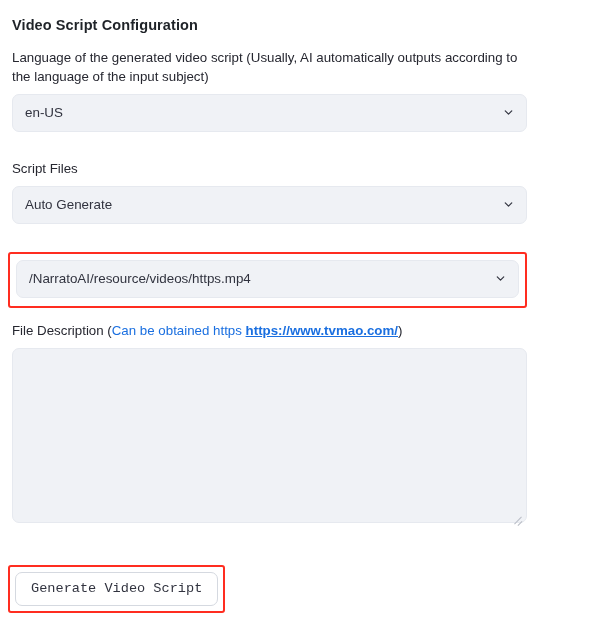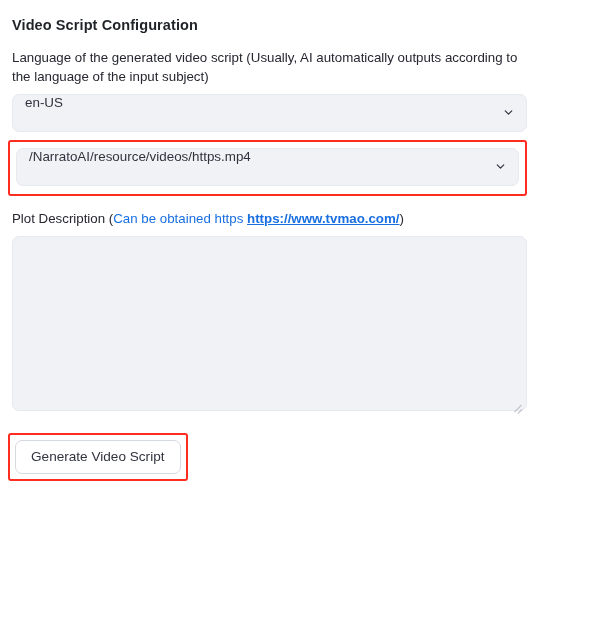--- a/index.html
+++ b/index.html
@@ -35,39 +35,40 @@
     line-height: 1.42;
     margin-bottom: 7px;
   }
   .select-box {
     position: relative;
     background: #f0f2f6;
     border: 1px solid #e6e9ef;
     border-radius: 7px;
     height: 38px;
     display: flex;
+    align-items: center;
     padding: 0 34px 0 12px;
     font-size: 13.4px;
     color: #31333f;
     box-sizing: border-box;
     cursor: pointer;
   }
   .select-box .chev {
     position: absolute;
     right: 11px;
     top: 50%;
     transform: translateY(-50%);
     width: 14px;
     height: 14px;
     display: flex;
     align-items: center;
     justify-content: center;
     color: #31333f;
   }
-  .field-block { margin-bottom: 8px; }
+  .field-block { margin-bottom: 28px; }
 
   
   .hl {
     border: 2px solid #ff2d20;
     border-radius: 3px;
     padding: 6px 6px 8px 6px;
     margin: 0 0 14px -4px;
     box-sizing: border-box;
   }
   .hl .field-label { margin-bottom: 8px; }
@@ -127,21 +128,21 @@
     height: 1px;
   }
   .generate-btn {
     background: #ffffff;
     border: 1px solid #d5d9e0;
     border-radius: 7px;
     font-size: 13.6px;
     color: #31333f;
     padding: 8px 15px;
     cursor: pointer;
-    font-family: Liberation Sans, sans-serif;
+    font-family: Liberation Mono, monospace;
     line-height: 1.2;
   }
   .hl-btn {
     border: 2px solid #ff2d20;
     border-radius: 3px;
     padding: 5px;
     display: inline-block;
     margin-left: -4px;
     margin-top: 10px;
   }
@@ -160,37 +161,48 @@
       <span>en-US</span>
       <span class="chev">
         <svg width="13" height="13" viewBox="0 0 24 24" fill="none" stroke="#31333f" stroke-width="2.2" stroke-linecap="round" stroke-linejoin="round">
             <polyline points="6 9 12 15 18 9"></polyline>
           </svg>
       </span>
     </div>
   </div>
 
   
+  <div class="field-block">
+    <div class="field-label">Script Files</div>
+    <div class="select-box">
+      <span>Auto Generate</span>
+      <span class="chev">
+        <svg width="13" height="13" viewBox="0 0 24 24" fill="none" stroke="#31333f" stroke-width="2.2" stroke-linecap="round" stroke-linejoin="round">
+            <polyline points="6 9 12 15 18 9"></polyline>
+          </svg>
+      </span>
+    </div>
+  </div>
 
   
   <div class="hl">
     <div class="select-box">
       <span>/NarratoAI/resource/videos/https.mp4</span>
       <span class="chev">
         <svg width="13" height="13" viewBox="0 0 24 24" fill="none" stroke="#31333f" stroke-width="2.2" stroke-linecap="round" stroke-linejoin="round">
             <polyline points="6 9 12 15 18 9"></polyline>
           </svg>
       </span>
     </div>
   </div>
 
   
   <div class="field-block">
     <div class="field-label">
-      <span>Plot Description (</span><span class="link-blue-plain">Can be obtained https </span><a class="link underline" href="#">https://www.tvmao.com/</a><span>)</span>
+      <span>File Description (</span><span class="link-blue-plain">Can be obtained https </span><a class="link underline" href="#">https://www.tvmao.com/</a><span>)</span>
     </div>
     <div style="position:relative;">
       <textarea class="textarea-box" placeholder="" style=""></textarea>
       <span class="resize-grip">
         <span style="width:10px; transform:rotate(-45deg); right:0; bottom:2px;"></span>
         <span style="width:6px; transform:rotate(-45deg); right:0; bottom:-1px;"></span>
       </span>
     </div>
   </div>
 

